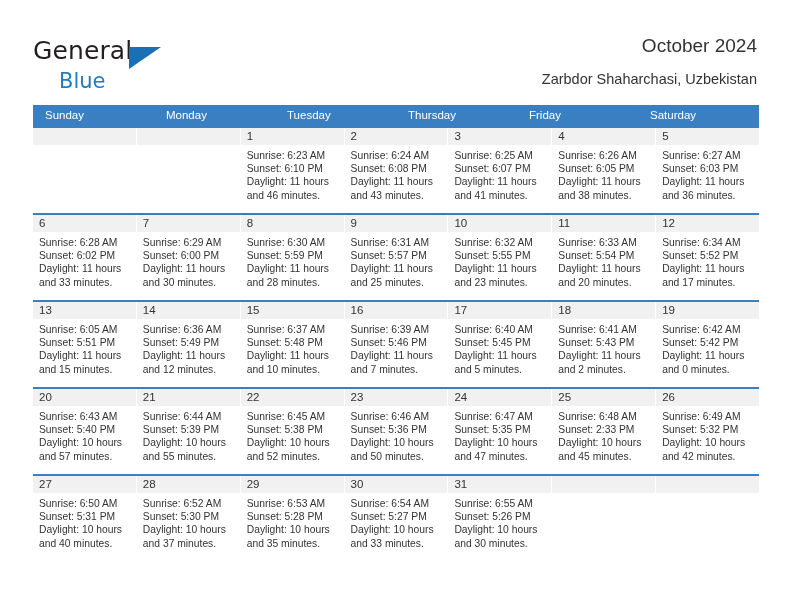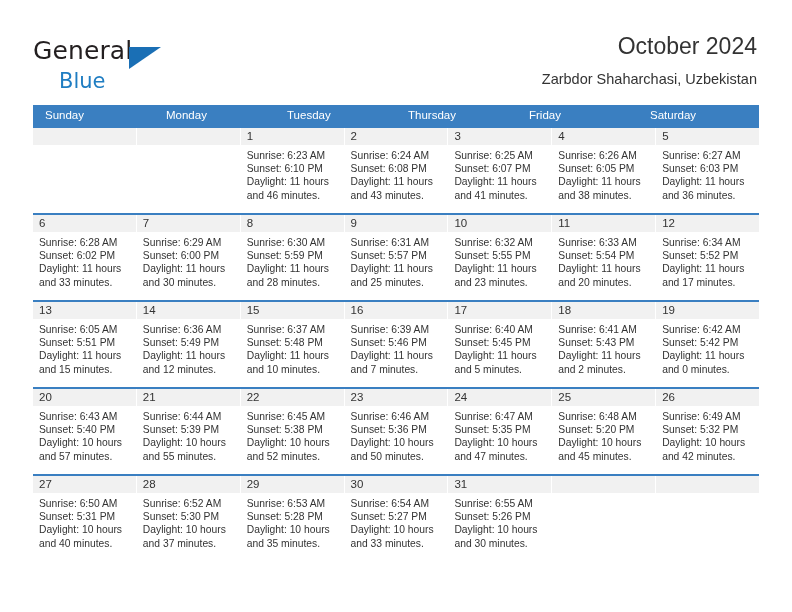--- a/index.html
+++ b/index.html
@@ -63,21 +63,21 @@
     border-left: 32px solid #1a6fb5;
     border-bottom: 22px solid transparent;
   }
   .title-wrap {
     position: absolute;
     right: 35px;
     top: 30px;
     text-align: right;
   }
   .cal-title {
-    font-size: 23px;
+    font-size: 19px;
     font-weight: normal;
     color: #333333;
     line-height: 32px;
     white-space: nowrap;
   }
   .cal-subtitle {
     margin-top: 8px;
     font-size: 14.5px;
     color: #333333;
     line-height: 18px;
@@ -406,21 +406,21 @@
               <div>Sunrise: 6:47 AM</div>
               <div>Sunset: 5:35 PM</div>
               <div>Daylight: 10 hours</div>
               <div>and 47 minutes.</div>
             </div>
           </div>
           <div class="day">
             <div class="day-num">25</div>
             <div class="day-info">
               <div>Sunrise: 6:48 AM</div>
-              <div>Sunset: 5:20 PM</div>
+              <div>Sunset: 2:33 PM</div>
               <div>Daylight: 10 hours</div>
               <div>and 45 minutes.</div>
             </div>
           </div>
           <div class="day">
             <div class="day-num">26</div>
             <div class="day-info">
               <div>Sunrise: 6:49 AM</div>
               <div>Sunset: 5:32 PM</div>
               <div>Daylight: 10 hours</div>

